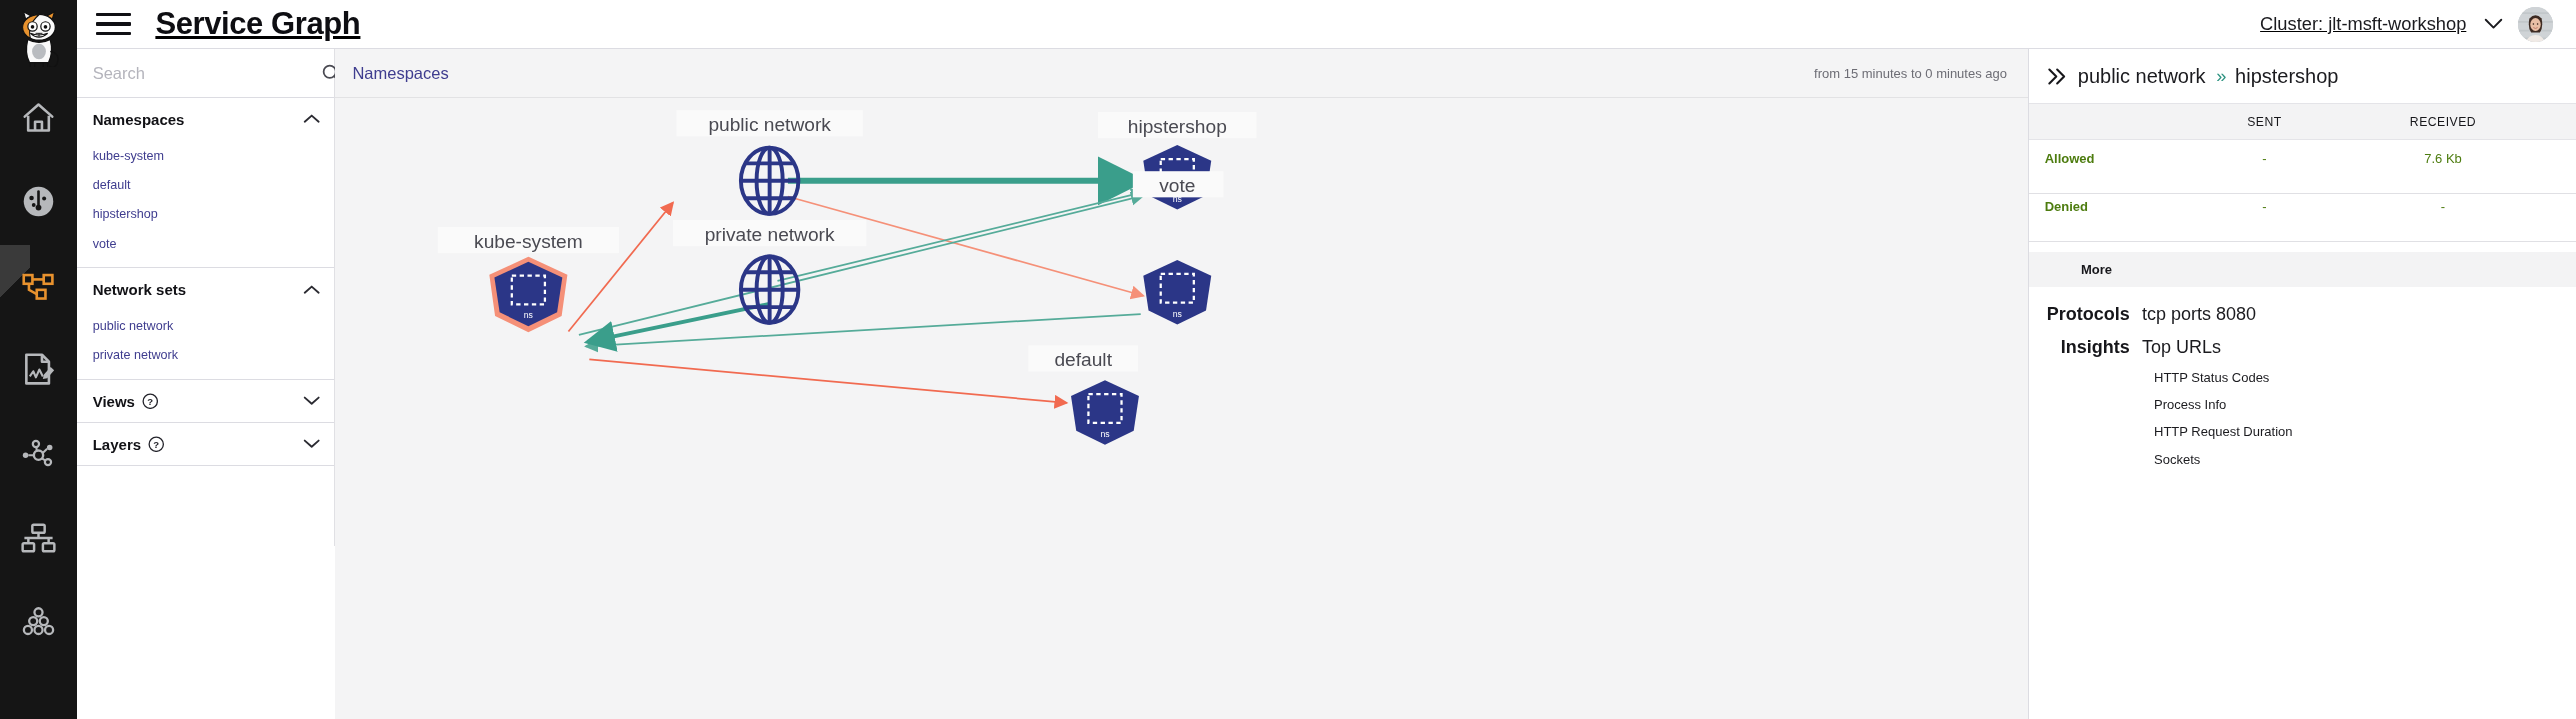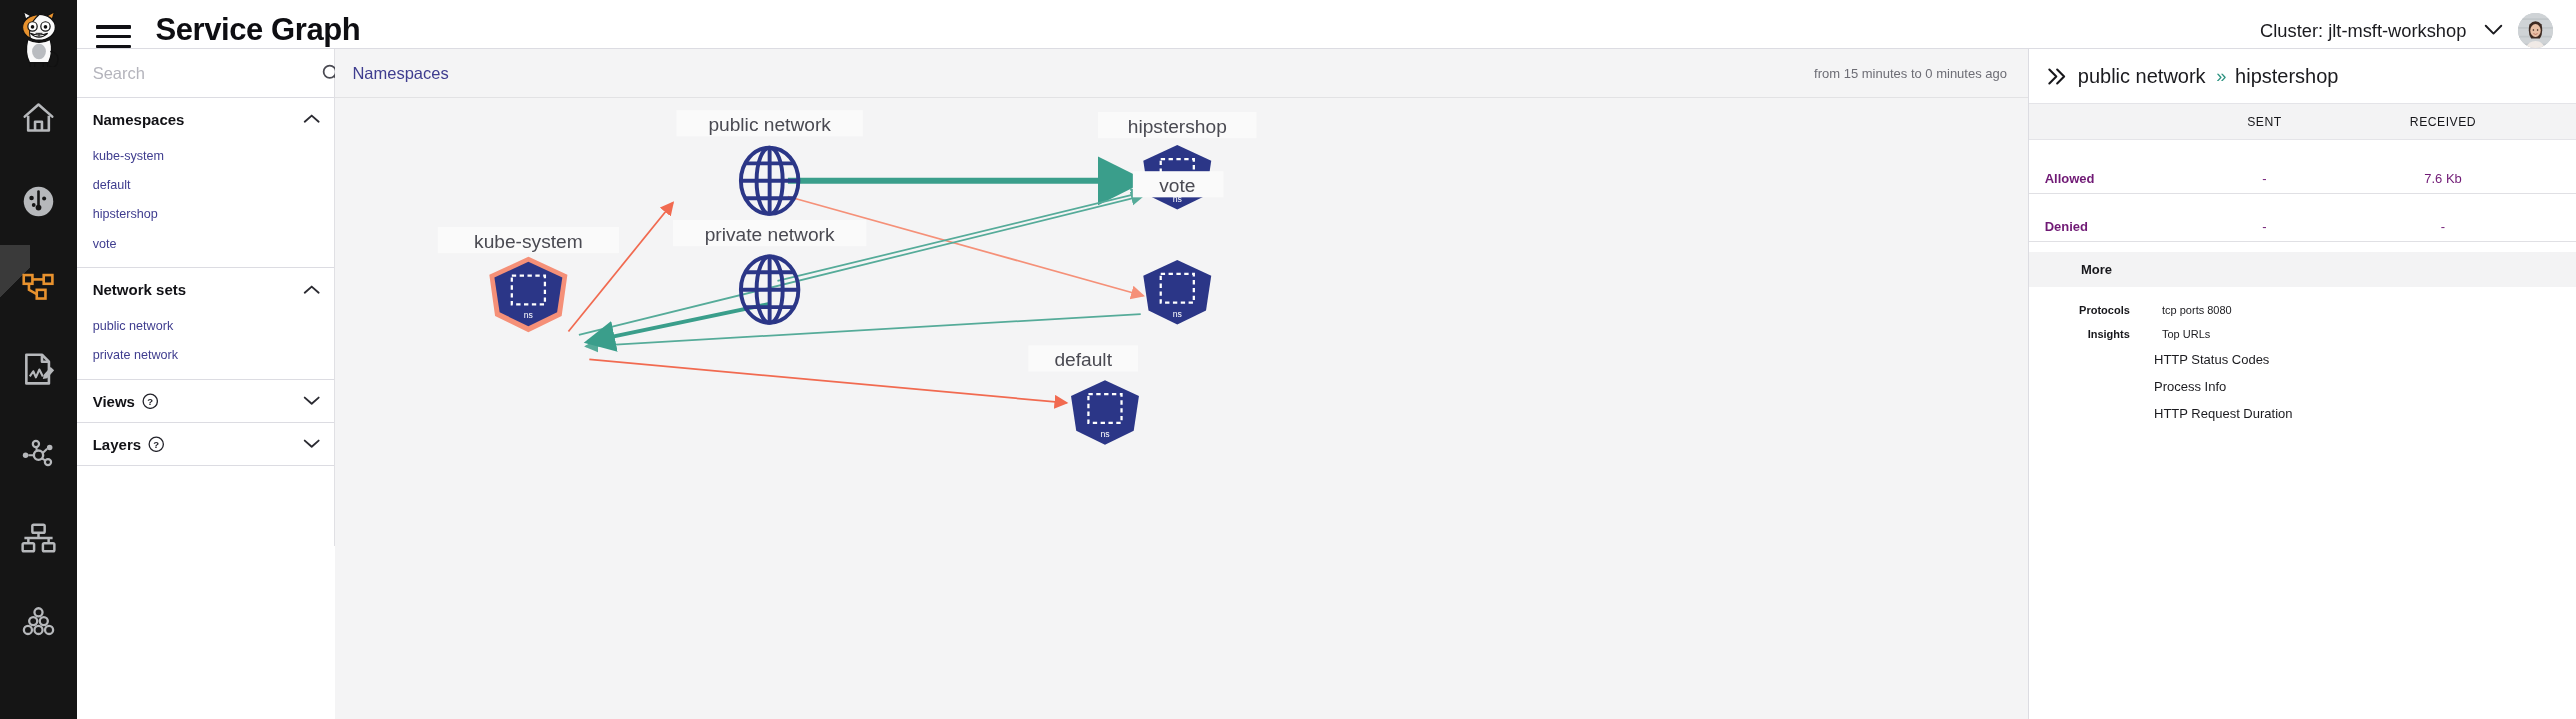--- a/index.html
+++ b/index.html
@@ -87,43 +87,43 @@
     padding: 0 19px 0 15.7px; font-size: 20px; color: #1b1b1f;
   }
   .dbl-chev { cursor: pointer; display: inline-flex; }
   .crumb-sep { color: #2f9482; font-size: 18.3px; letter-spacing: -1.7px; }
   .stat-head {
     display: flex; background: #f3f3f4; height: 37px; align-items: center;
     font-size: 12.2px; font-weight: normal; letter-spacing: 0.5px; color: #17171b;
     border-top: 0.9px solid #e4e4e8; border-bottom: 0.9px solid #e4e4e8;
   }
   .stat-row {
-    display: flex; height: 35px; align-items: flex-end; font-size: 13px; color: #701a75;
+    display: flex; height: 35px; align-items: flex-start; font-size: 13px; color: #4d7c0f;
   }
   .c1 { width: 157px; padding-left: 15.7px; font-weight: bold; }
   .c2 { width: 157px; text-align: center; }
   .c3 { width: 200px; text-align: center; }
   .stat-head .c1 { font-weight: bold; }
   .rule { height: 0.9px; background: #e0e0e4; margin: 7px 0 0 0; }
   .more-bar {
     background: #f3f3f4; height: 35px; display: flex; align-items: center;
     padding-left: 52px; font-size: 13px; font-weight: bold; color: #17171b;
     margin-top: 10.5px;
     text-align: center;
   }
-  .kv { display: flex; padding: 6.1px 0; font-size: 11px; gap: 20px; }
+  .kv { display: flex; padding: 6.1px 0; font-size: 18px; }
   .kv .k { width: 113px; text-align: right; font-weight: bold; color: #17171b; padding-right: 12.2px; }
   .kv .v { color: #1b1b1f; }
   .insight-item { font-size: 13px; color: #1b1b1f; padding: 6.1px 0 6.1px 125px; cursor: pointer; }
 
   
   .topbar {
     position: absolute; top: 0; left: 77px; right: 0; height: 49px;
-    display: flex; align-items: flex-end; background: #ffffff; z-index: 20;
-    border-bottom: 0.9px solid #dcdce2; padding-right: 22.6px;
+    display: flex; align-items: center; background: #ffffff; z-index: 20;
+    border-bottom: 0.9px solid #dcdce2; padding-right: 22.6px; text-decoration: underline;
   }
   .hamburger { margin-left: 19px; cursor: pointer; display: flex; flex-direction: column; gap: 6.1px; }
   .hamburger span { display: block; width: 35px; height: 3.5px; background: #101014; border-radius: 0.9px; }
   .app-title { font-size: 31px; font-weight: bold; color: #0e0e12; margin-left: 24.4px; letter-spacing: -0.4px; }
   .topbar-right { margin-left: auto; display: flex; align-items: center; gap: 15.7px; }
   .cluster-sel { font-size: 18.3px; color: #1b1b1f; cursor: pointer; display: flex; align-items: center; gap: 17.4px; }
   .avatar {
     width: 35px; height: 35px; border-radius: 50%; overflow: hidden; cursor: pointer;
     background: #c9cdd2; position: relative; flex: 0 0 auto;
   }
@@ -495,15 +495,16 @@
       <span class="k">Protocols</span>
       <span class="v">tcp ports 8080</span>
     </div>
     <div class="kv">
       <span class="k">Insights</span>
       <span class="v">Top URLs</span>
     </div>
     <div class="insight-item">HTTP Status Codes</div>
     <div class="insight-item">Process Info</div>
     <div class="insight-item">HTTP Request Duration</div>
+    <div class="insight-item">Sockets</div>
   </div>
 </div>
 
 
 </body></html>

